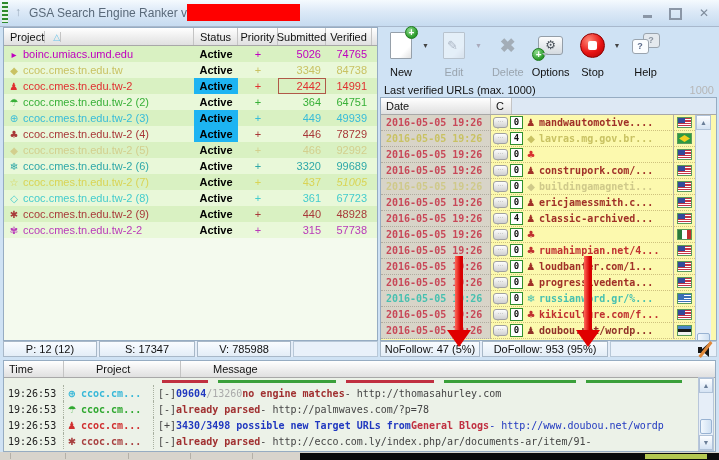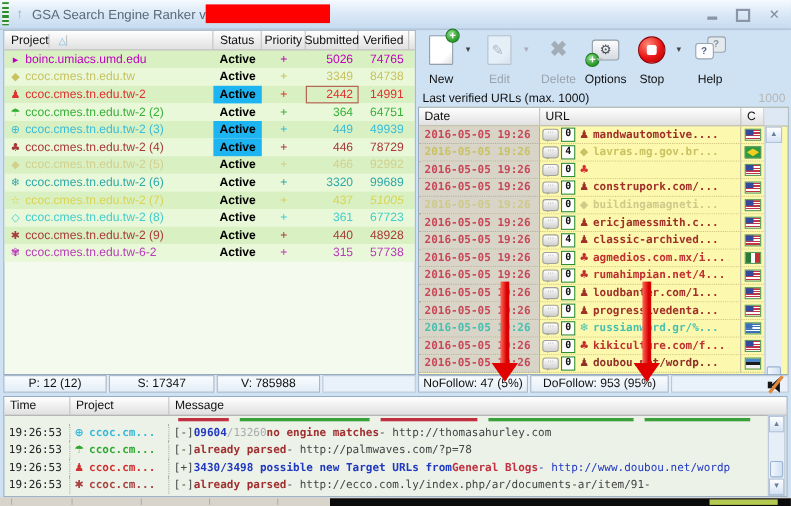--- a/index.html
+++ b/index.html
@@ -118,21 +118,21 @@
     border:1px solid #98b2d2;border-radius:2px;}
   
   .mute{position:absolute;right:2px;top:1px;width:17px;height:14px;}
   .mute .sp1{position:absolute;left:1px;top:4px;width:4px;height:6px;background:#151515;}
   .mute .sp2{position:absolute;left:4px;top:0px;width:0;height:0;
     border-top:7px solid transparent;border-bottom:7px solid transparent;border-right:8px solid #151515;}
   .mute .slash{position:absolute;left:7px;top:-3px;width:3px;height:19px;background:#e08838;transform:rotate(38deg);}
   
   .logpanel{position:absolute;left:3px;top:360px;width:713px;height:92px;border:1px solid #96acc2;
     background:#ecf2e8;box-sizing:border-box;overflow:hidden;}
-  .loghead{display:flex;height:16px;background:linear-gradient(#ffffff,#ececec 60%,#e0e0e0);border-bottom:1px solid #a8a8a8;}
+  .loghead{display:flex;height:16px;background:linear-gradient(#ffffff,#ececec 60%,#e0e0e0);border-bottom:1px solid #a8a8a8;gap:27px;}
   .loghead span{display:flex;align-items:center;padding-left:5px;border-right:1px solid #c4c4c4;box-sizing:border-box;}
   .lh-time{width:60px;}.lh-proj{width:90px;}.lh-msg{flex:1;border-right:none!important;}
   .logclip{height:7px;position:relative;overflow:hidden;}
   .logclip .bar{position:absolute;top:2px;height:3px;}
   .logrow{display:flex;height:16px;}
   .lr-time{width:60px;padding-left:4px;border-right:1px dotted #a8b0a0;display:flex;align-items:center;
     font:10px "DejaVu Sans Mono",monospace;color:#222;box-sizing:border-box;}
   .lr-proj{width:90px;padding:0 2px;border-right:1px dotted #a8b0a0;display:flex;align-items:center;gap:3px;
     overflow:hidden;font:bold 10px "DejaVu Sans Mono",monospace;box-sizing:border-box;white-space:nowrap;}
   .lr-msg{flex:1;display:flex;align-items:center;padding-left:4px;white-space:nowrap;overflow:hidden;
@@ -284,21 +284,21 @@
           <span style="color: rgb(168, 58, 58);">ccoc.cmes.tn.edu.tw-2 (9)</span>
         </span>
         <span class="pc-status">Active</span>
         <span class="pc-prio" style="color: rgb(168, 58, 58);">+</span>
         <span class="pc-sub" style="color: rgb(168, 58, 58);">440</span>
         <span class="pc-ver" style="color: rgb(168, 58, 58);">48928</span>
       </div>
       <div class="prow" style="background: rgb(233, 248, 217);">
         <span class="pc-name">
           <i class="picon" style="color: rgb(185, 58, 185);">✾</i>
-          <span style="color: rgb(185, 58, 185);">ccoc.cmes.tn.edu.tw-6-2</span>
+          <span style="color: rgb(185, 58, 185);">ccoc.cmes.tn.edu.tw-2-2</span>
         </span>
         <span class="pc-status">Active</span>
         <span class="pc-prio" style="color: rgb(185, 58, 185);">+</span>
         <span class="pc-sub" style="color: rgb(185, 58, 185);">315</span>
         <span class="pc-ver" style="color: rgb(185, 58, 185);">57738</span>
       </div>
     </div>
 </div>
 
 <div class="statusrow lstatus">
@@ -363,21 +363,20 @@
   </div>
 
 <div class="lv-row">
   <span>Last verified URLs (max. 1000)</span>
   <span class="lv-count">1000</span>
 </div>
 
 <div class="upanel">
   <div class="uhead">
     <span class="uh-date">Date</span>
-    <span class="uh-url">URL</span>
     <span class="uh-c">C</span>
     <span class="uh-fill"></span>
   </div>
   <div class="ubody">
     <div class="ucol" id="url-rows">
         <div class="urow">
           <span class="u-date" style="color: rgb(200, 72, 88);">2016-05-05 19:26</span>
           <span class="u-main">
             <span class="bubble">···</span>
             <span class="numbox">0</span>
@@ -458,21 +457,20 @@
           <span class="u-c">
             <span class="flag flag-us"></span>
           </span>
         </div>
         <div class="urow">
           <span class="u-date" style="color: rgb(200, 72, 88);">2016-05-05 19:26</span>
           <span class="u-main">
             <span class="bubble">···</span>
             <span class="numbox">0</span>
             <span class="uicon" style="color: rgb(192, 48, 48);">♣</span>
-            <span class="u-url" style="color: rgb(192, 48, 48);">agmedios.com.mx/i...</span>
           </span>
           <span class="u-c">
             <span class="flag flag-mx"></span>
           </span>
         </div>
         <div class="urow">
           <span class="u-date" style="color: rgb(200, 72, 88);">2016-05-05 19:26</span>
           <span class="u-main">
             <span class="bubble">···</span>
             <span class="numbox">0</span>

